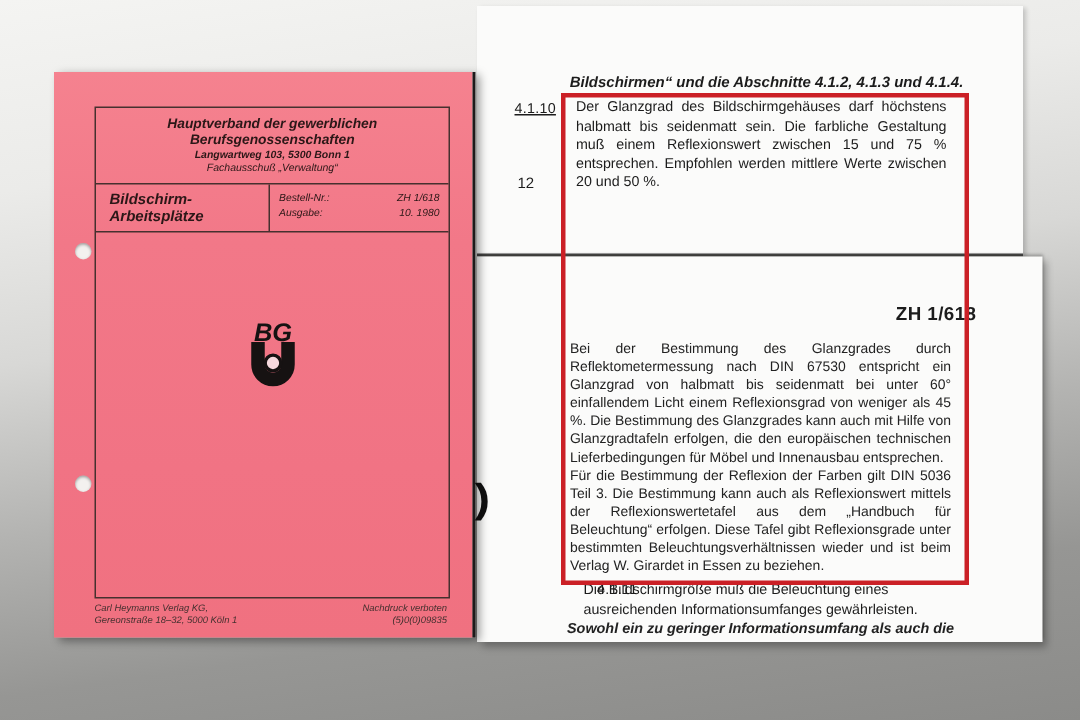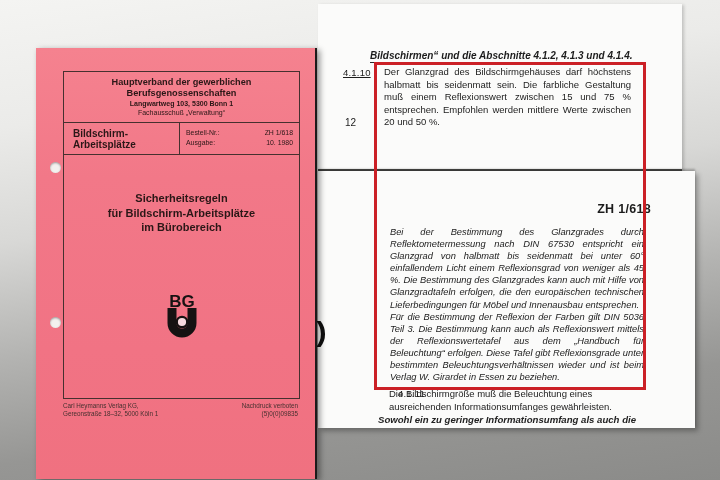--- a/index.html
+++ b/index.html
@@ -7,44 +7,44 @@
     position:relative;width:720px;height:480px;overflow:hidden;
     background:linear-gradient(172deg,#f4f4f2 0%,#ebebe9 22%,#d8d8d6 42%,#b3b3b1 62%,#969694 80%,#8b8b89 100%);
     font-family:"Liberation Sans",sans-serif;
   }
   
   .page{position:absolute;background:#fbfbfa;color:#1c1c1c;}
   .page-top{left:318px;top:4px;width:364px;height:165px;z-index:10;
     border-bottom:2px solid #4c4c4a;box-shadow:2px 1px 3px rgba(0,0,0,.18);}
   .page-bottom{left:318px;top:171px;width:377px;height:257px;z-index:11;
     box-shadow:0 -2px 2px rgba(0,0,0,.25),3px 3px 5px rgba(0,0,0,.3);}
-  .hdr-line{position:absolute;left:52px;right:30px;top:46px;text-align:left;
+  .hdr-line{position:absolute;left:52px;right:30px;top:46px;text-align:center;
     font-style:italic;font-weight:bold;font-size:10px;}
   .hdr-line span{border-bottom:1px solid #2a2a2a;padding-bottom:1px;}
   .sec-num{position:absolute;font-size:9.5px;letter-spacing:.2px;}
   .sec-num.n410{left:25px;top:63px;text-decoration:underline;}
   .sec-par{position:absolute;left:66px;width:247px;top:62px;font-size:9.5px;
     line-height:12.6px;text-align:justify;}
   .pg-num{position:absolute;left:27px;top:113px;font-size:10px;}
   .doc-ref{position:absolute;right:44px;top:31px;font-size:12.5px;font-weight:bold;letter-spacing:.3px;}
-  .note{position:absolute;left:72px;width:254px;font-style:italic;font-size:9.3px;
+  .note{position:absolute;left:62px;width:254px;font-size:9.3px;
     line-height:12.1px;text-align:justify;color:#222;}
   .note.p1{top:55px;}
   .note.p2{top:140px;}
   .sec-num.n411{left:33px;top:217px;margin-left:47px;}
   .sec-par2{position:absolute;left:71px;width:254px;top:217px;font-size:9.5px;line-height:12.6px;}
   .cont-line{position:absolute;left:60px;width:280px;top:243px;text-align:left;
     font-style:italic;font-size:9.6px;font-weight:bold;color:#222;}
   .binder-mark{position:absolute;left:-1px;top:146px;font-size:27px;font-weight:bold;
     color:#101010;transform:scaleX(1.15);}
   
-  .booklet{position:absolute;left:36px;top:48px;width:279px;height:431px;z-index:20;
+  .booklet{position:absolute;left:36px;top:48px;width:279px;height:377px;z-index:20;
     background:linear-gradient(180deg,#f5828f 0%,#f27888 30%,#f17384 70%,#f07180 100%);
     border-right:2px solid #1d1a1a;box-shadow:3px 2px 6px rgba(0,0,0,.4);
-    color:#2b1717;}
+    color:#2b1717;font-style:italic;}
   .frame{position:absolute;left:27px;top:23px;width:235px;height:326px;
     border:1px solid #46302f;}
   .f-header{border-bottom:1px solid #46302f;height:45px;padding-top:5px;text-align:center;}
   .f-h1{font-size:9.2px;font-weight:bold;line-height:11px;}
   .f-h2{font-size:8px;font-weight:bold;line-height:10px;}
   .f-h3{font-size:7px;font-weight:bold;line-height:9px;}
   .f-h4{font-size:7px;line-height:9px;}
   .f-row2{display:flex;height:31px;border-bottom:1px solid #46302f;}
   .f-subject{flex:1;display:flex;align-items:center;padding-left:9px;
     font-size:10px;font-weight:bold;}
@@ -106,25 +106,20 @@
             <span>Bestell-Nr.:</span>
             <span>ZH 1/618</span>
           </div>
           <div class="orow">
             <span>Ausgabe:</span>
             <span>10. 1980</span>
           </div>
         </div>
       </div>
       <div class="f-title-box">
-        <div class="b-title">
-          <div>Sicherheitsregeln</div>
-          <div>für Bildschirm-Arbeitsplätze</div>
-          <div>im Bürobereich</div>
-        </div>
         <svg class="bg-logo" width="38" height="52" viewBox="0 0 38 52">
           <text x="19" y="16" text-anchor="middle" font-family="Liberation Sans, sans-serif" font-size="17" font-weight="bold" fill="#161212">BG</text>
           <path d="M9 17 v15 a10 10 0 0 0 20 0 V17" fill="none" stroke="#161212" stroke-width="9"></path>
           <circle cx="19" cy="31" r="5.2" fill="#f6d9de" stroke="#161212" stroke-width="2.2"></circle>
         </svg>
       </div>
     </div>
 
     <div class="imprint">
       <div class="left">

